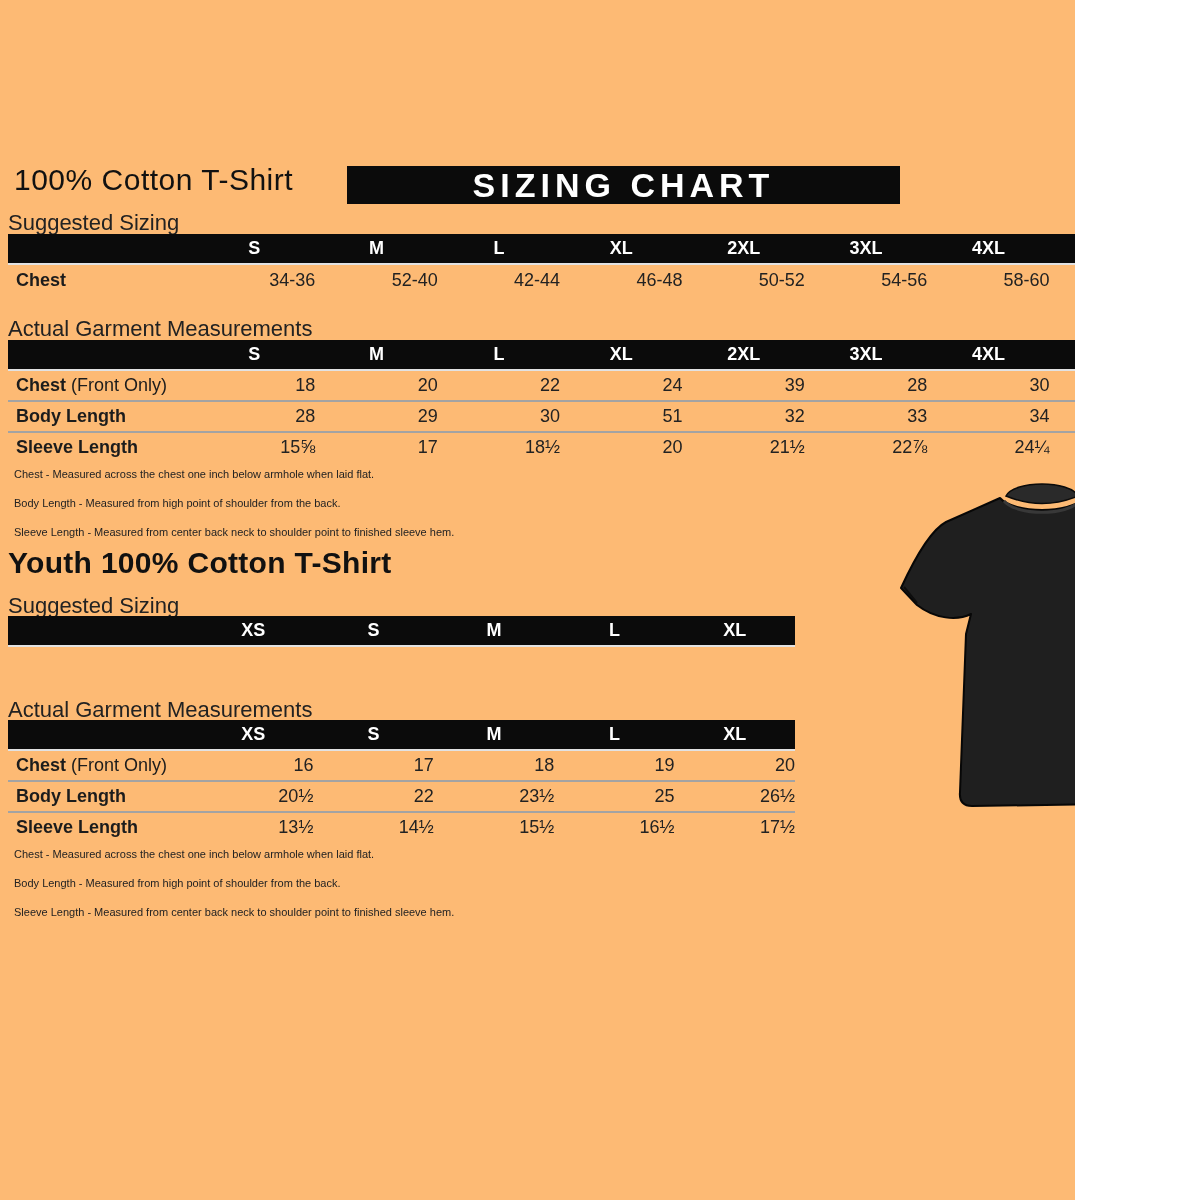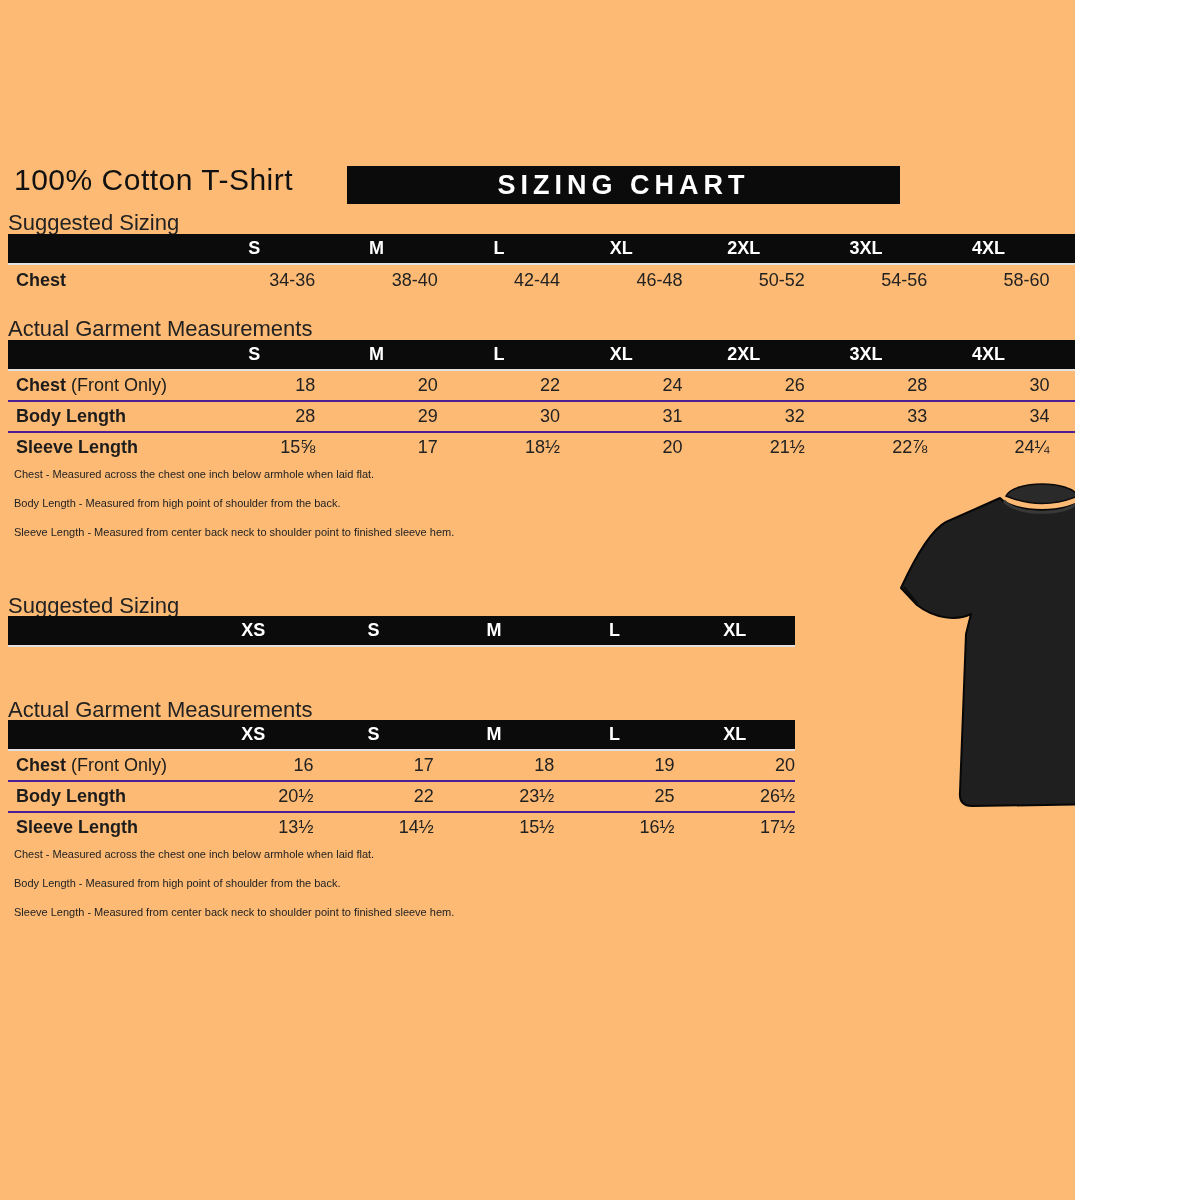--- a/index.html
+++ b/index.html
@@ -16,21 +16,21 @@
   .main-title{
     left:14px;top:163px;
     font-size:30px;font-weight:400;letter-spacing:0.5px;color:#111;
   }
   .banner{
     left:347px;top:166px;width:553px;height:38px;
     background:#0b0b0b;
     display:flex;align-items:center;justify-content:center;
   }
   .banner span{
-    color:#ffffff;font-weight:bold;font-size:27px;letter-spacing:5px;
+    color:#ffffff;font-weight:bold;font-size:34px;letter-spacing:5px;
   }
   .section-label{
     font-size:22px;color:#222;
   }
   .youth-title{
     left:8px;top:546px;
     font-size:30px;font-weight:bold;color:#111;letter-spacing:0.3px;
   }
 
   .tbl{left:8px;}
@@ -43,21 +43,21 @@
   .hc{
     flex:1;text-align:center;color:#ffffff;
     font-weight:bold;font-size:18px;
   }
   .tbl-row{
     display:flex;align-items:center;height:29px;font-size:18px;gap:32px;
   }
   .lab{flex:none;width:185px;padding-left:8px;box-sizing:border-box;}
   .lab b{font-weight:bold;}
   .vc{flex:1;text-align:right;color:#222;}
-  .sep{border-top:2px solid #4c1d95;}
+  .sep{border-top:2px solid #a3a3a3;}
 
   .adult .lab{width:185px;}
   .adult{width:1164px;}
   .youth{width:787px;}
 
   .notes{left:14px;font-size:11px;color:#222;}
   .notes div{height:29px;line-height:29px;}
 
   .tshirt{left:892px;top:472px;width:300px;height:352px;}
 </style>
@@ -81,21 +81,21 @@
       <div class="hc">L</div>
       <div class="hc">XL</div>
       <div class="hc">2XL</div>
       <div class="hc">3XL</div>
       <div class="hc">4XL</div>
       <div class="hc">5XL</div>
     </div>
     <div class="tbl-row" style="height:31px;">
       <div class="lab"><b>Chest</b></div>
       <div class="vc">34-36</div>
-      <div class="vc">38-40</div>
+      <div class="vc">52-40</div>
       <div class="vc">42-44</div>
       <div class="vc">46-48</div>
       <div class="vc">50-52</div>
       <div class="vc">54-56</div>
       <div class="vc">58-60</div>
       <div class="vc">49-64</div>
     </div>
   </div>
 
   <div class="abs section-label" style="left:8px;top:316px;">Actual Garment Measurements</div>
@@ -111,31 +111,31 @@
       <div class="hc">3XL</div>
       <div class="hc">4XL</div>
       <div class="hc">5XL</div>
     </div>
     <div class="tbl-row">
       <div class="lab"><b>Chest</b><span> (Front Only)</span></div>
       <div class="vc">18</div>
       <div class="vc">20</div>
       <div class="vc">22</div>
       <div class="vc">24</div>
-      <div class="vc">26</div>
+      <div class="vc">39</div>
       <div class="vc">28</div>
       <div class="vc">30</div>
       <div class="vc">32</div>
     </div>
     <div class="tbl-row sep">
       <div class="lab"><b>Body Length</b><span></span></div>
       <div class="vc">28</div>
       <div class="vc">29</div>
       <div class="vc">30</div>
-      <div class="vc">31</div>
+      <div class="vc">51</div>
       <div class="vc">32</div>
       <div class="vc">33</div>
       <div class="vc">34</div>
       <div class="vc">35</div>
     </div>
     <div class="tbl-row sep">
       <div class="lab"><b>Sleeve Length</b><span></span></div>
       <div class="vc">15⅝</div>
       <div class="vc">17</div>
       <div class="vc">18½</div>
@@ -146,20 +146,21 @@
       <div class="vc">25⅓</div>
     </div>
   </div>
 
   <div class="abs notes" style="top:460px;">
     <div>Chest - Measured across the chest one inch below armhole when laid flat.</div>
     <div>Body Length - Measured from high point of shoulder from the back.</div>
     <div>Sleeve Length - Measured from center back neck to shoulder point to finished sleeve hem.</div>
   </div>
 
+  <div class="abs youth-title">Youth 100% Cotton T-Shirt</div>
 
   <div class="abs section-label" style="left:8px;top:593px;">Suggested Sizing</div>
 
   <div class="abs tbl youth" style="top:616px;">
     <div class="tbl-head">
       <div class="lab"></div>
       <div class="hc">XS</div>
       <div class="hc">S</div>
       <div class="hc">M</div>
       <div class="hc">L</div>

